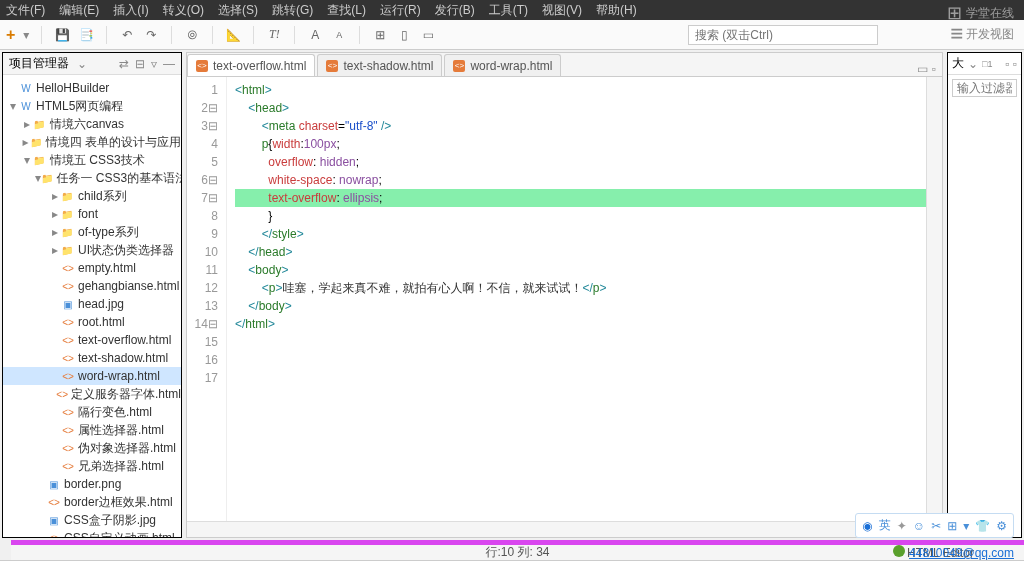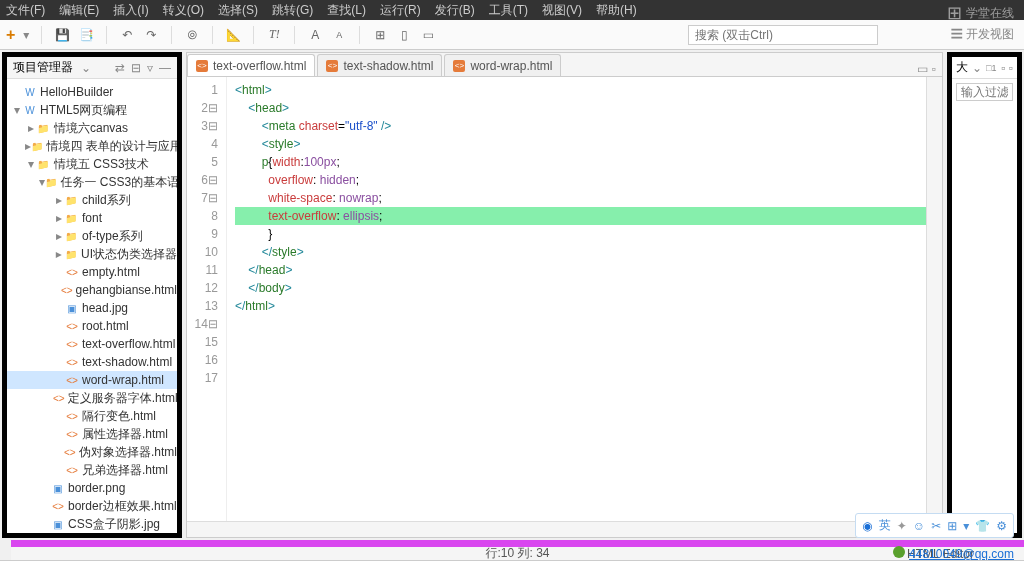--- a/index.html
+++ b/index.html
@@ -6,21 +6,21 @@
 body { background:#f0f0f0; width:1024px; height:576px; overflow:hidden; position:relative; }
 .menubar { background:#333; color:#ccc; height:20px; display:flex; align-items:center; padding:0 6px; gap:14px; }
 .menubar span { color:#ccc; }
 .logo { position:absolute; right:10px; top:2px; color:#fff; font-size:14px; opacity:.7; display:flex; align-items:center; gap:4px;}
 .toolbar { height:30px; background:#fafafa; border-bottom:1px solid #ccc; display:flex; align-items:center; padding:0 6px; gap:8px; color:#555;}
 .toolbar .sep { width:1px; height:18px; background:#ddd; margin:0 4px;}
 .toolbar .ico { width:16px; height:16px; display:inline-flex; align-items:center; justify-content:center; color:#666;}
 .search-box { margin-left:auto; margin-right:140px;padding-left:8px;}
 .search-box input { width:190px; height:20px; border:1px solid #ccc; padding:0 6px; background:#fff;}
 .main { display:flex; height:490px; }
-.panel { background:#fff; border:5px solid #000000; margin:2px; position:relative;}
+.panel { background:#fff; border:1px solid #000000; margin:2px; position:relative;}
 .panel-head { height:22px; background:#f5f5f5; border-bottom:1px solid #ddd; display:flex; align-items:center; padding:0 6px; gap:6px;}
 .project { width:180px; display:flex; flex-direction:column;}
 .tree { flex:1; overflow:auto; padding:4px 0;}
 .tree-item { height:18px; display:flex; align-items:center; padding-left:4px; white-space:nowrap; color:#333;}
 .tree-item.sel { background:#cfe6ff;}
 .tw { display:inline-block; width:12px; text-align:center; color:#888;}
 .fico { width:14px; height:12px; display:inline-flex; align-items:center; justify-content:center; margin-right:3px; font-size:10px;}
 .folder { color:#d9a441;}
 .file-h { color:#e57b3a;}
 .file-i { color:#4a90d9;}
@@ -39,21 +39,21 @@
 .attr { color:#c93c3c;}
 .val { color:#1a4fc9;}
 .prop { color:#c93c3c;}
 .pval { color:#8a4fa0;}
 .txt { color:#333;}
 .brk { color:#289;}
 .scroll-v { position:absolute; right:0; top:0; bottom:0; width:16px; background:#f5f5f5; border-left:1px solid #ddd;}
 .scroll-h { position:absolute; left:0; right:16px; bottom:0; height:16px; background:#f5f5f5; border-top:1px solid #ddd;}
 .right-panel { width:75px;}
 .right-tabs { height:22px; display:flex; align-items:center; padding:0 4px; gap:4px; border-bottom:1px solid #ddd;}
-.statusbar { position:absolute; bottom:16px; left:11px; right:0; height:20px; background:#f5f5f5; border-top:7px solid #d946ef; display:flex; align-items:center; padding:0 10px; color:#555;}
+.statusbar { position:absolute; bottom:16px; left:11px; right:0; height:20px; background:#f5f5f5; border-top:5px solid #d946ef; display:flex; align-items:center; padding:0 10px; color:#555;}
 .status-center { position:absolute; left:50%; transform:translateX(-50%);}
 .status-editor { margin-left:auto; margin-right:40px;}
 .footbar { position:absolute; bottom:0; left:0; right:0; height:16px; background:#fff; border-top:1px solid #ccc; display:flex; align-items:center; justify-content:flex-end; padding:0 8px; gap:4px;}
 .acct { color:#1a6fd6; text-decoration:underline;}
 .acct-ico { width:12px; height:12px; background:#5aa02c; border-radius:50%; display:inline-block; margin-right:4px;}
 .float-box { position:absolute; right:10px; bottom:38px; display:flex; gap:6px; align-items:center; background:#fff; padding:3px 6px; border:1px solid #c5dcf2; border-radius:3px; color:#4a90d9;}
 .min-ico { color:#888;}
 .plus-btn { color:#d97b00; font-size:16px; font-weight:bold;}
 </style>
 </head>
@@ -283,28 +283,29 @@
           <div>13</div>
           <div>14⊟</div>
           <div>15</div>
           <div>16</div>
           <div>17</div>
       </div>
       <div class="code">
 <div class="code-line"><span class="brk">&lt;</span><span class="tag">html</span><span class="brk">&gt;</span></div>
 <div class="code-line">    <span class="brk">&lt;</span><span class="tag">head</span><span class="brk">&gt;</span></div>
 <div class="code-line">        <span class="brk">&lt;</span><span class="tag">meta</span> <span class="attr">charset</span>=<span class="val">"utf-8"</span> <span class="brk">/&gt;</span></div>
-<div class="code-line">        <span class="brk">&lt;</span><span class="tag">style</span><span class="brk">&gt;</span></div>
 <div class="code-line">        <span class="tag">p</span>{<span class="prop">width</span>:<span class="pval">100px</span>;</div>
 <div class="code-line">          <span class="prop">overflow</span>: <span class="pval">hidden</span>;</div>
 <div class="code-line">          <span class="prop">white-space</span>: <span class="pval">nowrap</span>;</div>
 <div class="code-line hl">          <span class="prop">text-overflow</span>: <span class="pval">ellipsis</span>;</div>
 <div class="code-line">          }</div>
 <div class="code-line">        <span class="brk">&lt;/</span><span class="tag">style</span><span class="brk">&gt;</span></div>
 <div class="code-line">    <span class="brk">&lt;/</span><span class="tag">head</span><span class="brk">&gt;</span></div>
+<div class="code-line">    <span class="brk">&lt;</span><span class="tag">body</span><span class="brk">&gt;</span></div>
+<div class="code-line">        <span class="brk">&lt;</span><span class="tag">p</span><span class="brk">&gt;</span><span class="txt">哇塞，学起来真不难，就拍有心人啊！不信，就来试试！</span><span class="brk">&lt;/</span><span class="tag">p</span><span class="brk">&gt;</span></div>
 <div class="code-line">    <span class="brk">&lt;/</span><span class="tag">body</span><span class="brk">&gt;</span></div>
 <div class="code-line"><span class="brk">&lt;/</span><span class="tag">html</span><span class="brk">&gt;</span></div>
       </div>
       <div class="scroll-v"></div>
       <div class="scroll-h"></div>
     </div>
   </div>
 
   <div class="panel right-panel">
     <div class="right-tabs">

